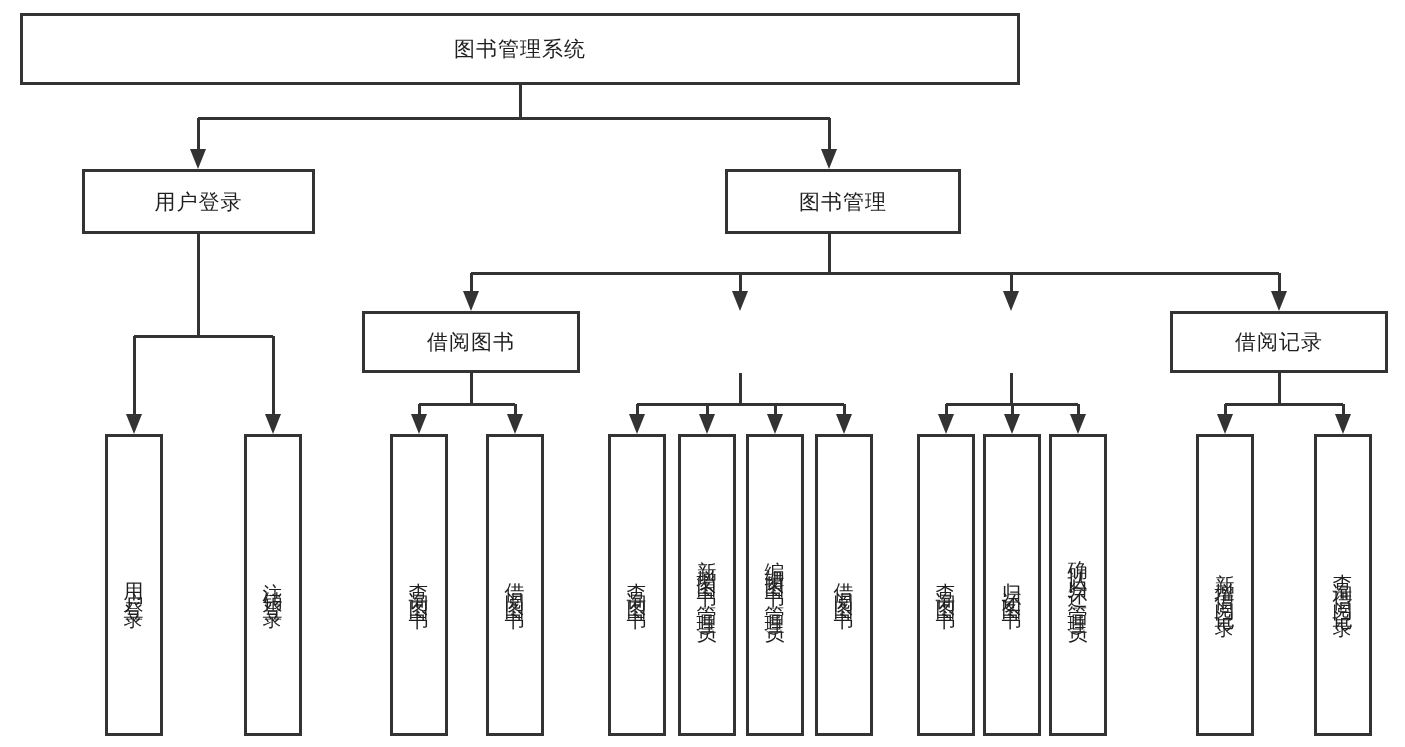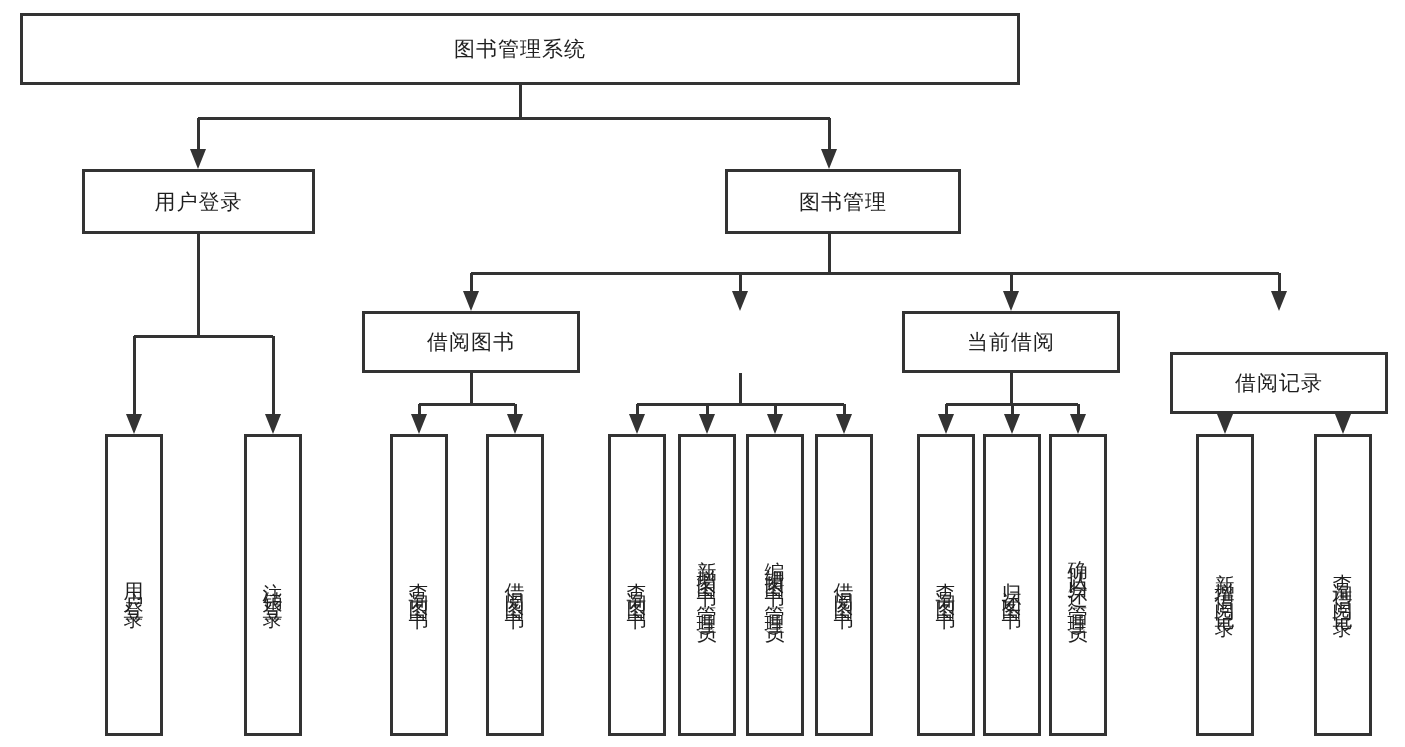--- a/index.html
+++ b/index.html
@@ -80,24 +80,21 @@
     </div>
     <div class="node" style="left: 82px; top: 169px; width: 233px; height: 65px; border-color: rgb(51, 51, 51); color: rgb(31, 31, 31);">
       <span>用户登录</span>
     </div>
     <div class="node" style="left: 725px; top: 169px; width: 236px; height: 65px; border-color: rgb(51, 51, 51); color: rgb(31, 31, 31);">
       <span>图书管理</span>
     </div>
     <div class="node" style="left: 362px; top: 311px; width: 218px; height: 62px; border-color: rgb(51, 51, 51); color: rgb(31, 31, 31);">
       <span>借阅图书</span>
     </div>
-    <div class="node" style="left: 902px; top: 311px; width: 218px; height: 62px; border-color: rgb(51, 51, 51); color: rgb(31, 31, 31);">
-      <span>当前借阅</span>
-    </div>
-    <div class="node" style="left: 1170px; top: 311px; width: 218px; height: 62px; border-color: rgb(51, 51, 51); color: rgb(31, 31, 31); margin-top: 41px;">
+    <div class="node" style="left: 1170px; top: 311px; width: 218px; height: 62px; border-color: rgb(51, 51, 51); color: rgb(31, 31, 31);">
       <span>借阅记录</span>
     </div>
     <div class="node vertical" style="left: 105px; top: 434px; width: 58px; height: 302px; border-color: rgb(51, 51, 51); color: rgb(31, 31, 31);">
       <span>用户登录</span>
     </div>
     <div class="node vertical" style="left: 244px; top: 434px; width: 58px; height: 302px; border-color: rgb(51, 51, 51); color: rgb(31, 31, 31);">
       <span>注销登录</span>
     </div>
     <div class="node vertical" style="left: 390px; top: 434px; width: 58px; height: 302px; border-color: rgb(51, 51, 51); color: rgb(31, 31, 31);">
       <span>查询图书</span>

